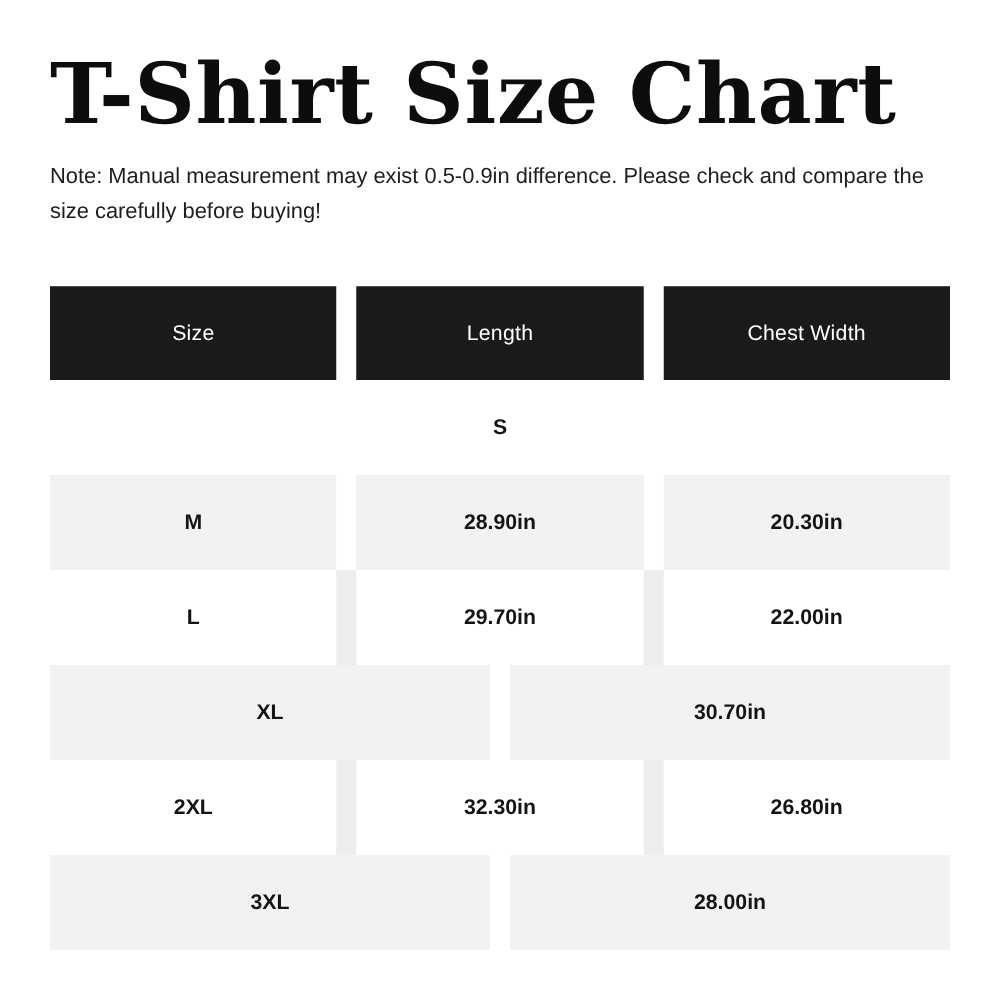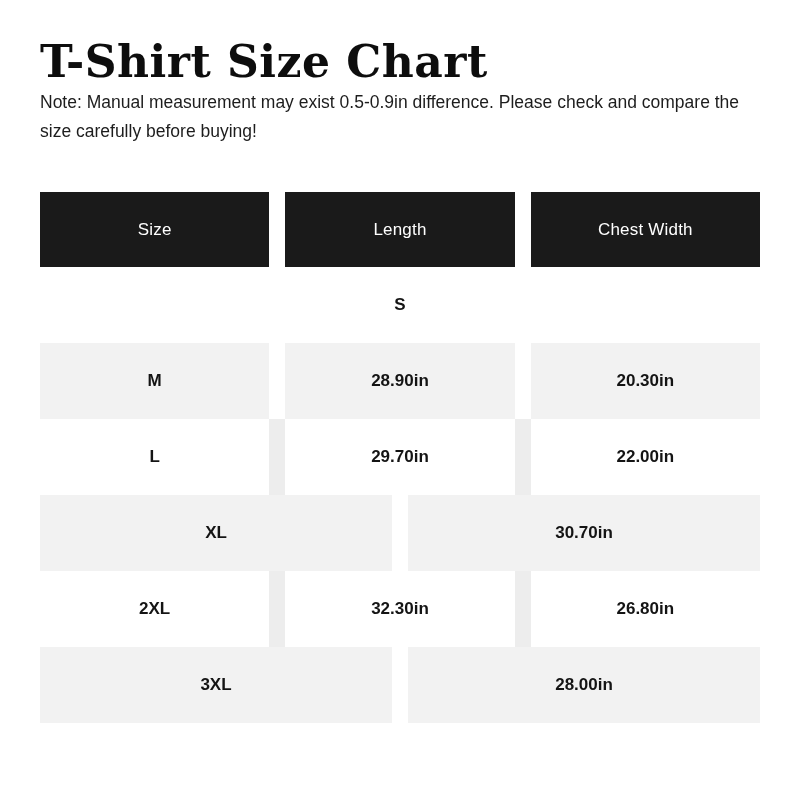--- a/index.html
+++ b/index.html
@@ -16,28 +16,28 @@
   }
   .page {
     box-sizing: border-box;
     width: 800px;
     height: 800px;
     padding: 38px 40px 0 40px;
   }
   .page-title {
     font-family: "DejaVu Serif", "Liberation Serif", serif;
     font-weight: 700;
-    font-size: 44px;
+    font-size: 67px;
     line-height: 1.1;
     letter-spacing: 0.5px;
     color: #0d0d0d;
     margin: 0;
   }
   .note-text {
-    margin-top: 2px;
+    margin-top: 14px;
     font-size: 17.5px;
     line-height: 1.62;
     color: #1d1d1d;
     max-width: 720px;
   }
   .size-table {
     margin-top: 47px;
     width: 720px;
   }
   .t-row {

